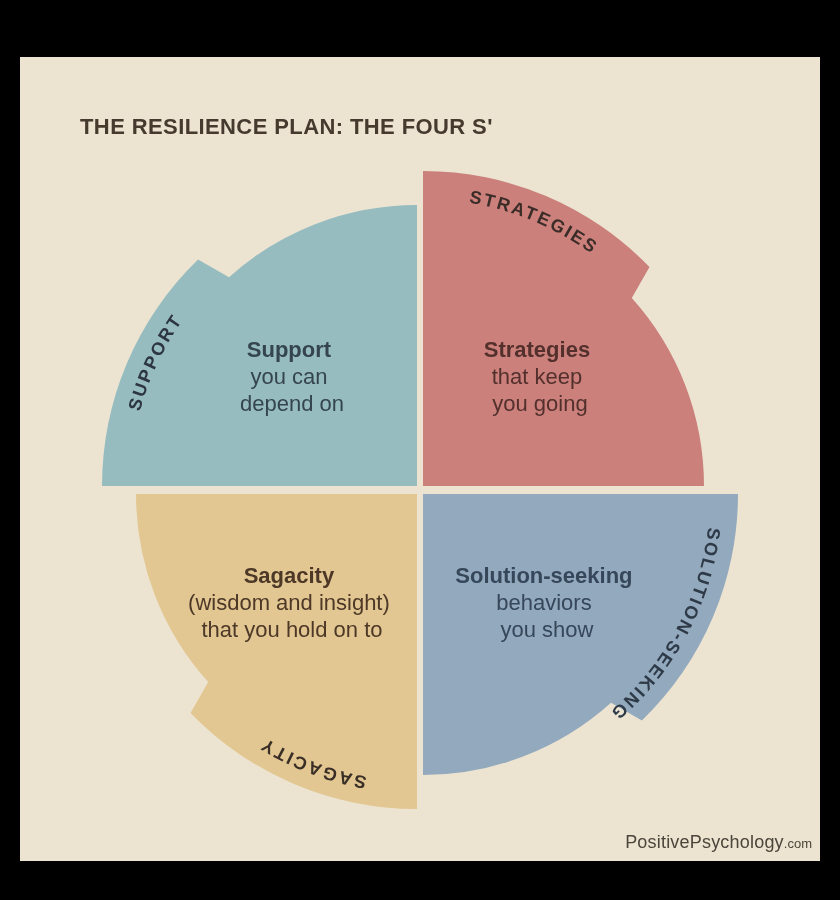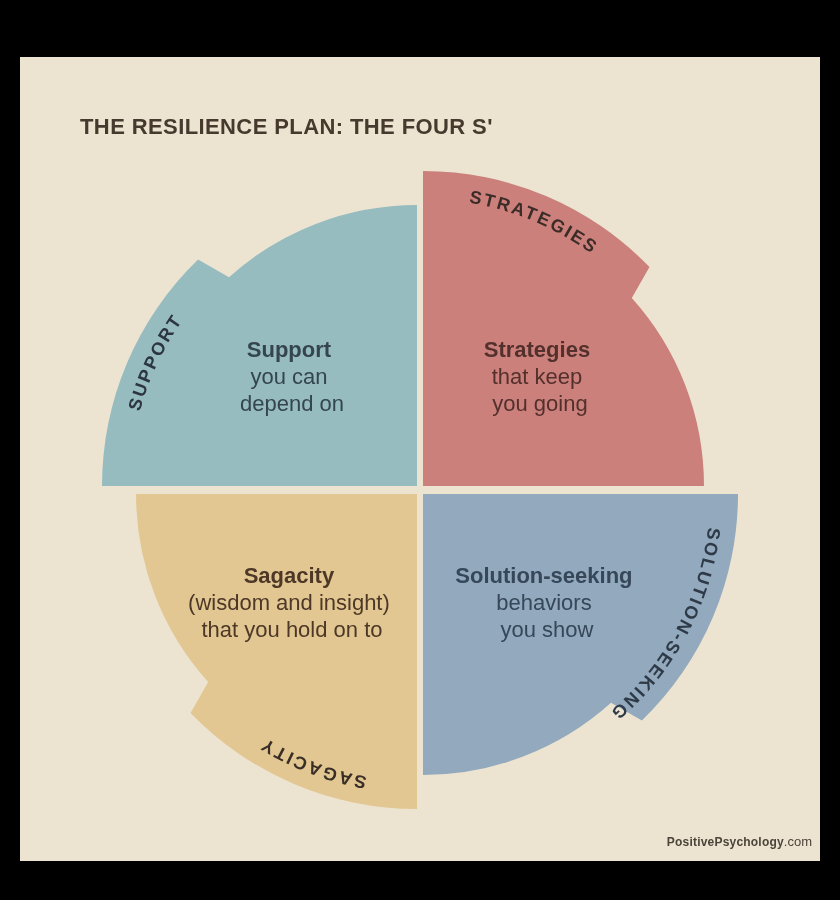--- a/index.html
+++ b/index.html
@@ -56,22 +56,22 @@
     font-weight: bold;
   }
   .watermark {
     position: absolute;
     right: 28px;
     top: 791px;
     color: #4b443a;
     white-space: nowrap;
   }
   .watermark .brand {
-    font-size: 12px;
-    font-weight: bold;
+    font-size: 18px;
+    font-weight: normal;
     letter-spacing: 0.2px;
   }
   .watermark .tld {
     font-size: 13px;
     font-weight: normal;
   }
 </style>
 </head>
 <body>
 

